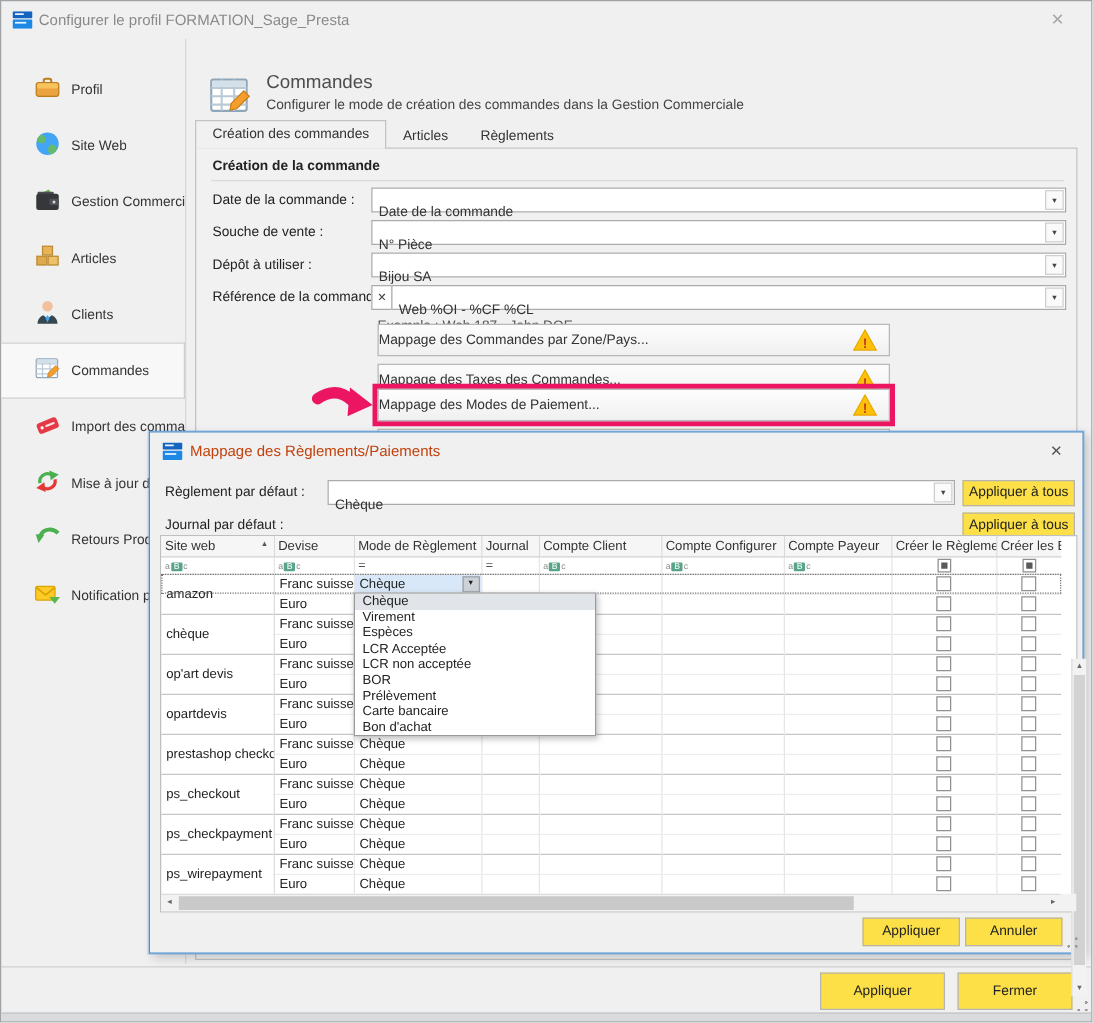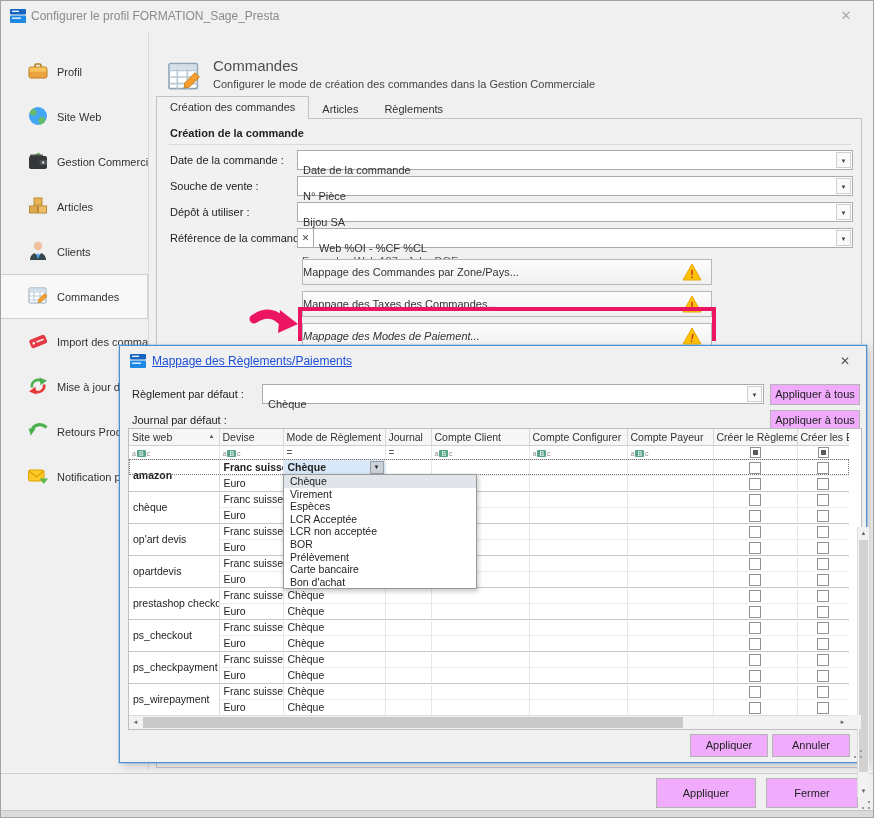--- a/index.html
+++ b/index.html
@@ -47,62 +47,62 @@
   .clear-box { position:absolute; width:17px; height:20px; background:#fff; border:1px solid #ababab;
                text-align:center; font-size:9px; line-height:18px; color:#444; }
   .example { position:absolute; left:145px; top:136px; color:#555; }
 
   
   .map-btn { position:absolute; left:145px; width:410px; height:26px; background:linear-gradient(#fdfdfd,#f0f0f0);
              border:1px solid #b8b8b8; text-align:left; line-height:24px; color:#333; }
   .map-btn .warn { position:absolute; right:9px; top:3px; }
   .hl-box { position:absolute; left:141px; top:188px; width:418px; height:34px;
             border:4px solid #EC1562; z-index:4; }
-  .hl-box .map-btn { left:0; top:12px;font-style:italic; }
+  .hl-box .map-btn { left:0; top:0; }
   .map-btn.partial { top:224px; height:10px; }
   .pink-arrow { position:absolute; left:92px; top:186px; z-index:4; }
 
   
   .footer { position:absolute; left:0; right:0; top:772px; height:46px; border-top:1px solid #cfcfcf; }
-  .btn { position:absolute; background:#f0abfc; border:1px solid #b4b4b4; text-align:center; color:#222; }
+  .btn { position:absolute; background:#fde047; border:1px solid #b4b4b4; text-align:center; color:#222; }
   .btn-advanced { left:10px; top:6px; width:106px; height:28px; line-height:26px; }
   .btn-apply-main { left:655px; top:4px; width:100px; height:30px; line-height:28px; }
   .btn-close-main { left:765px; top:4px; width:92px; height:30px; line-height:28px; }
   .bottom-strip { position:absolute; left:0; right:0; bottom:0; height:7px; background:#d9dbdd; border-top:1px solid #c2c4c6; }
   .grip { position:absolute; right:2px; bottom:9px; width:10px; height:10px;
           background:
             radial-gradient(circle at 8px 2px,#9a9a9a 1px,transparent 1.2px),
             radial-gradient(circle at 8px 8px,#9a9a9a 1px,transparent 1.2px),
             radial-gradient(circle at 2px 8px,#9a9a9a 1px,transparent 1.2px); }
 
   
   .modal { position:absolute; left:118px; top:344px; width:748px; height:418px; background:#f0f0f0;
            border:1px solid #4A90D2; box-shadow:0 0 0 1px rgba(74,144,210,.25), 3px 3px 8px rgba(0,0,0,.18);
            z-index:10; }
-  .modal-title { position:absolute; left:32px; top:8px; font-size:12px; color:#1d4ed8;text-decoration:underline; }
+  .modal-title { position:absolute; left:32px; top:8px; font-size:12px; color:#c2410c; }
   .modal .app-ico { position:absolute; left:10px; top:8px; }
   .modal-close { position:absolute; right:10px; top:6px; width:22px; height:18px; text-align:center;
                  font-size:12px; color:#555; line-height:18px; }
   .m-label { position:absolute; left:12px; font-size:11px; color:#222; }
   .apply-all { height:21px; width:90px; line-height:19px; left:650px; }
 
   
   .grid-wrap { position:absolute; left:8px; top:82px; width:734px; height:302px;
                border:1px solid #bfbfbf; background:#fff; }
   table.grid { border-collapse:collapse; table-layout:fixed; width:720px; font-size:10.5px; color:#222; }
   .grid th { height:16px; background:#f6f6f6; border-bottom:1px solid #cfcfcf; border-right:1px solid #d8d8d8;
              font-weight:normal; text-align:left; padding:0 3px; white-space:nowrap; overflow:hidden;
              font-size:10.5px; color:#333; position:relative; }
   .grid th .sort { position:absolute; right:4px; top:4px; font-size:6px; color:#555; }
   .grid td { height:16px; border-right:1px solid #e6e6e6; padding:0 4px; white-space:nowrap; overflow:hidden; }
   .grid tr.frow td { height:14px; background:#fff; border-bottom:1px solid #dadada; padding:0 3px; }
   .grid tr.g-start td { border-top:1px solid #c6c6c6; }
   .grid tr.g-mid td { border-top:1px solid #ededed; }
   .grid td.c-site { border-right:1px solid #dcdcdc; vertical-align:middle; }
-  .grid tr.focused { outline:1px dotted #777; outline-offset:-1px;font-weight:bold; }
+  .grid tr.focused { outline:1px dotted #777; outline-offset:-1px; }
   .grid td.c-cb { text-align:center; padding:0; }
   .cb { display:inline-block; width:12px; height:12px; border:1px solid #919191; background:#fff;
         vertical-align:middle; }
   .f-abc i { font-style:normal; font-size:7px; color:#8a8a8a; }
   .f-abc b { font-weight:normal; font-size:7px; color:#fff; background:#58A487; padding:0 2px;
              border-radius:1px; margin:0 1px; }
   .f-eq { font-size:10px; color:#555; }
   .f-check { display:inline-block; width:11px; height:11px; border:1px solid #8f8f8f; background:#fff;
              position:relative; vertical-align:middle; }
   .f-check::after { content:""; position:absolute; left:2px; top:2px; right:2px; bottom:2px; background:#5a5a5a; }

